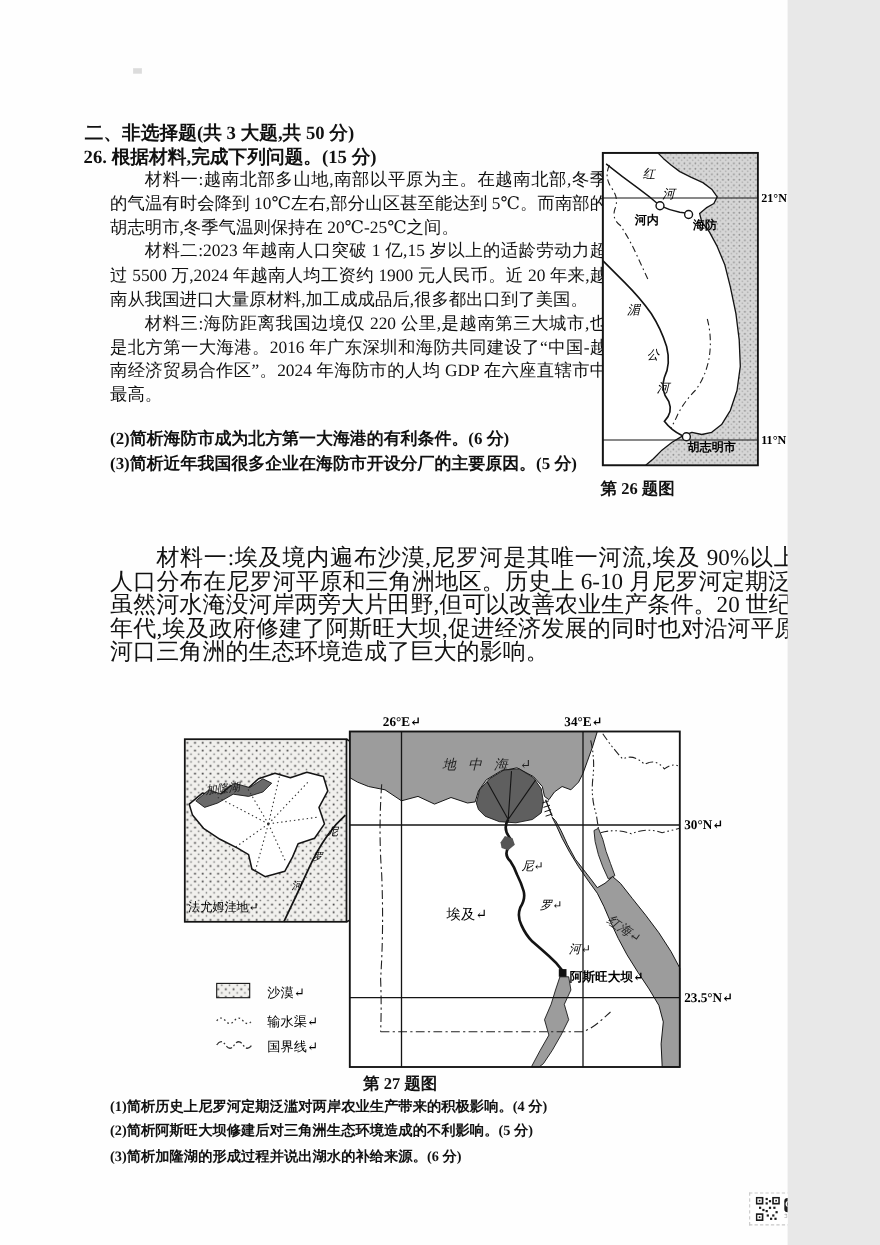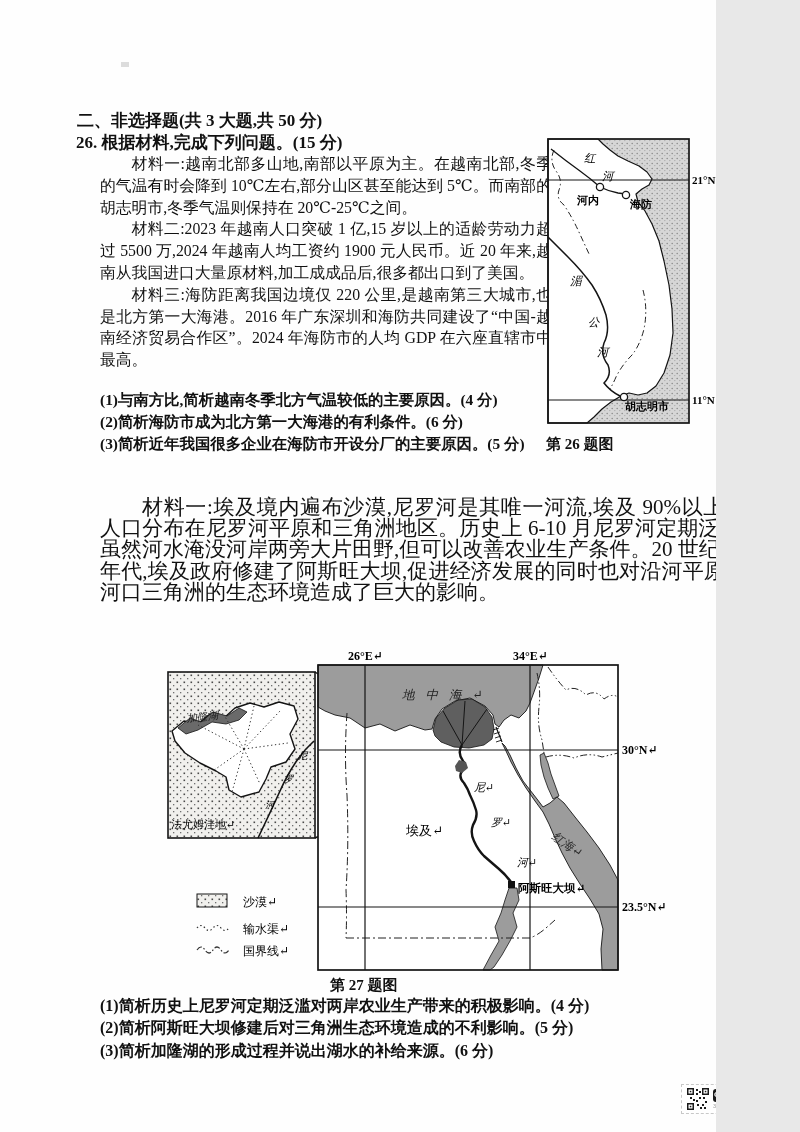--- a/index.html
+++ b/index.html
@@ -5,21 +5,21 @@
   html,body{margin:0;padding:0;background:#e8e8e8;}
   #page{position:relative;width:716px;height:1132px;background:#fefefe;overflow:hidden;
         font-family:"Liberation Serif","DejaVu Serif",serif;color:#111;}
   .abs{position:absolute;}
   .hd{font-weight:700;font-size:17px;white-space:nowrap;}
   .qhead{font-weight:700;font-size:17px;white-space:nowrap;}
   .body26{width:452px;font-size:15.8px;line-height:21.8px;text-align:justify;}
   .body27{width:646px;font-size:21px;line-height:21.2px;text-align:justify;}
   .mat{margin:0;text-indent:2em;}
   .subs{font-size:15.4px;font-weight:700;line-height:21.8px;white-space:nowrap;}
-  .subs27{font-size:16px;font-weight:700;line-height:22.4px;white-space:nowrap;}
+  .subs27{font-size:13px;font-weight:700;line-height:22.4px;white-space:nowrap;}
   .cap{font-weight:700;font-size:15px;text-align:left;white-space:nowrap;}
   svg{display:block;font-family:"Liberation Serif","DejaVu Serif",serif;}
   .mlab{font-weight:600;}
   .ital{font-style:italic;}
   
   #wm{display:flex;align-items:center;gap:4px;border:1px dashed #c8c8c8;background:#fff;
       padding:3px 5px;}
   #wm .col{display:flex;flex-direction:column;line-height:1;}
   #wm .row{display:flex;align-items:center;gap:3px;}
   #cslogo{width:13px;height:13px;background:#1a1a1a;border-radius:3px;color:#fff;
@@ -45,21 +45,20 @@
     <span>根据材料,完成下列问题。(15 分)</span>
   </div>
 
   <div class="abs body26" style="left:100px;top:153px;">
     <p class="mat">材料一:越南北部多山地,南部以平原为主。在越南北部,冬季的气温有时会降到 10℃左右,部分山区甚至能达到 5℃。而南部的胡志明市,冬季气温则保持在 20℃-25℃之间。</p>
     <p class="mat">材料二:2023 年越南人口突破 1 亿,15 岁以上的适龄劳动力超过 5500 万,2024 年越南人均工资约 1900 元人民币。近 20 年来,越南从我国进口大量原材料,加工成成品后,很多都出口到了美国。</p>
     <p class="mat">材料三:海防距离我国边境仅 220 公里,是越南第三大城市,也是北方第一大海港。2016 年广东深圳和海防共同建设了“中国-越南经济贸易合作区”。2024 年海防市的人均 GDP 在六座直辖市中最高。</p>
   </div>
 
   <div class="abs subs" style="left:100px;top:389px;">
-    <div>(1)与南方比,简析越南冬季北方气温较低的主要原因。(4 分)</div>
     <div>(2)简析海防市成为北方第一大海港的有利条件。(6 分)</div>
     <div>(3)简析近年我国很多企业在海防市开设分厂的主要原因。(5 分)</div>
   </div>
 
   <svg class="abs" style="left:546px;top:137px;" width="184" height="292" viewBox="0 0 184 292">
     <defs>
       <pattern id="sea26" width="5" height="5" patternUnits="userSpaceOnUse">
         <rect width="5" height="5" fill="#d6d6d6"></rect>
         <circle cx="1.2" cy="1.5" r="0.8" fill="#8f8f8f"></circle>
         <circle cx="3.8" cy="3.6" r="0.7" fill="#a8a8a8"></circle>

